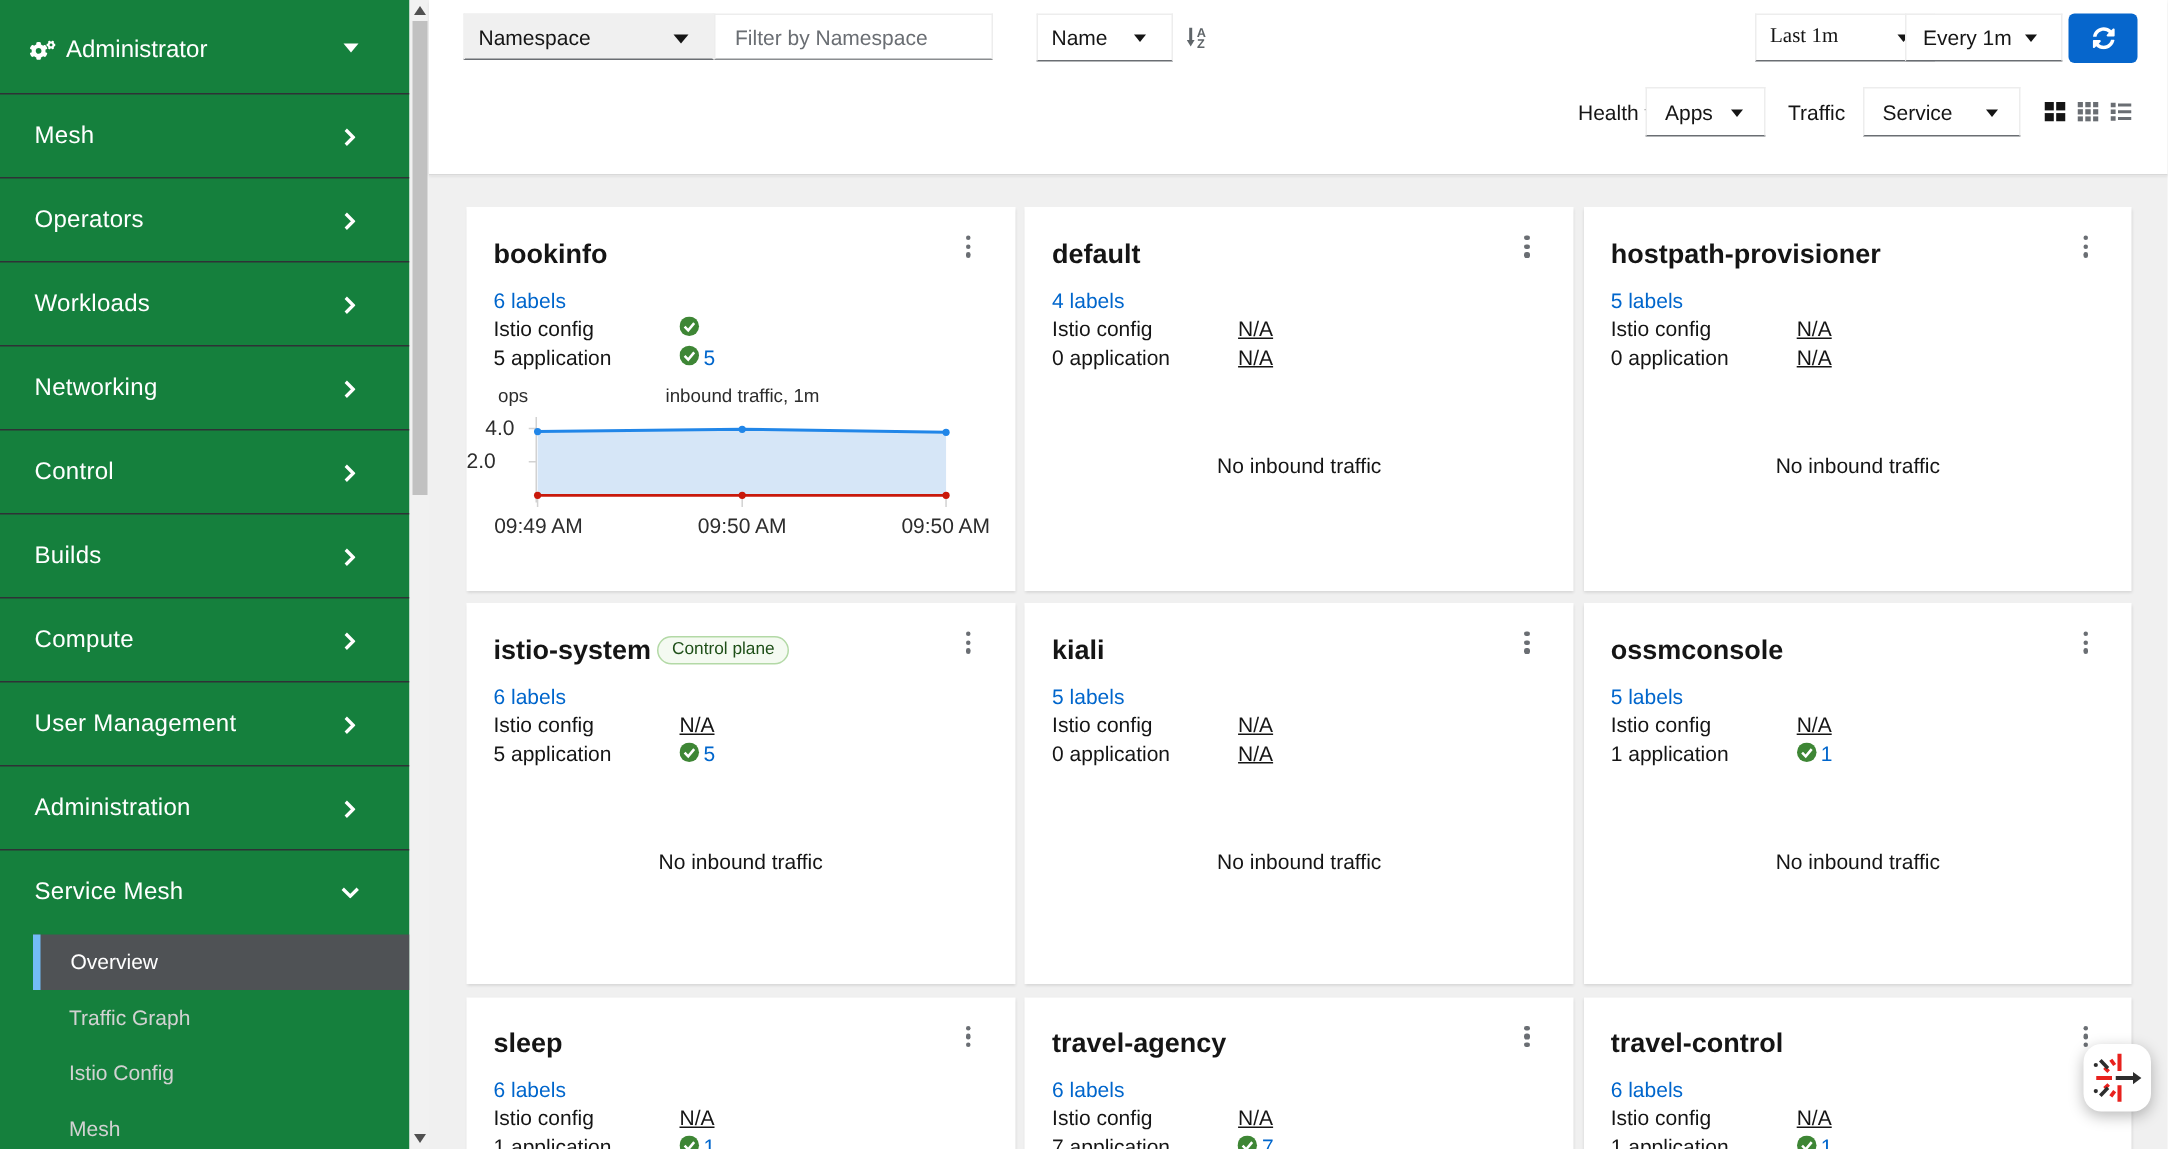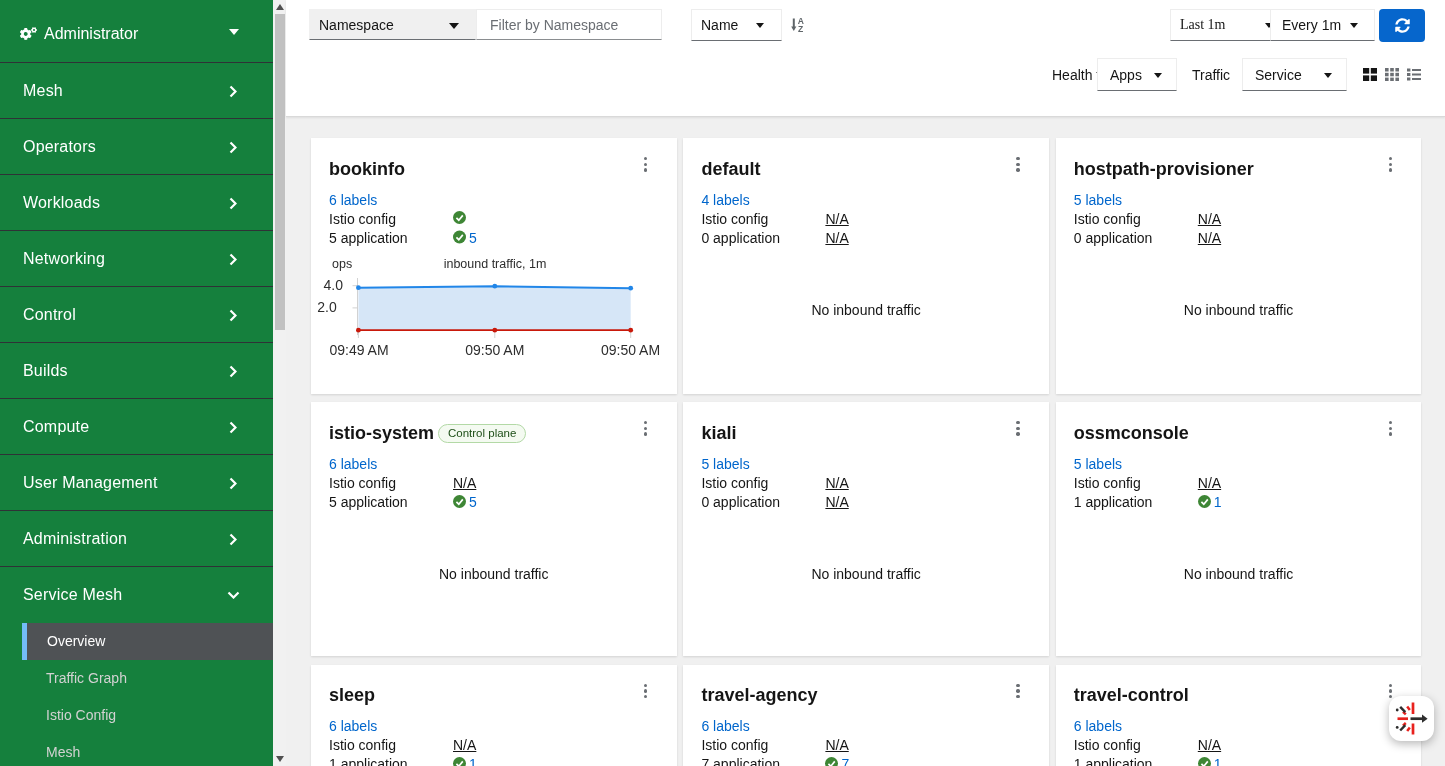--- a/index.html
+++ b/index.html
@@ -232,21 +232,21 @@
     <circle cx="6.5" cy="6.5" r="6.5" fill="#3e8635"></circle>
     <path d="M3.4 6.8 L5.8 9.2 L9.8 4.4" stroke="#fff" stroke-width="1.7" fill="none"></path>
     <circle cx="6.5" cy="26" r="6.5" fill="#3e8635"></circle>
     <path d="M3.4 26.3 L5.8 28.7 L9.8 23.9" stroke="#fff" stroke-width="1.7" fill="none"></path>
   </svg>
   <span class="abs" style="left:158px;top:91.5px;font-size:14px;color:#0066cc;">5</span>
 
   <span class="abs" style="left:21px;top:119.3px;font-size:12.5px;color:#2d2d2d;">ops</span>
   <span class="abs" style="left:110px;top:119.3px;width:148px;text-align:center;font-size:12.5px;color:#2d2d2d;">inbound traffic, 1m</span>
   <span class="abs" style="left:0px;top:139px;width:32px;text-align:right;font-size:14px;color:#2d2d2d;">4.0</span>
-  <span class="abs" style="left:0px;top:161px;width:32px;text-align:center;font-size:14px;color:#2d2d2d;">2.0</span>
+  <span class="abs" style="left:0px;top:161px;width:32px;text-align:left;font-size:14px;color:#2d2d2d;">2.0</span>
   <svg class="abs" style="left:36px;top:138px;" width="300" height="68" viewBox="0 0 300 68">
 
     <path d="M10.5 2 L10.5 59" stroke="#d2d2d2" stroke-width="1"></path>
     <path d="M5.5 9.7 L10.5 9.7 M5.5 31.9 L10.5 31.9" stroke="#d2d2d2" stroke-width="1"></path>
     <path d="M11.4 54.2 L11.4 62 M147.8 54.2 L147.8 62 M283.7 54.2 L283.7 62" stroke="#d2d2d2" stroke-width="1"></path>
 
     <path d="M11.4 11.7 L147.8 10.2 L283.7 12.2 L283.7 54.2 L11.4 54.2 Z" fill="#0066cc" fill-opacity="0.16"></path>
     <polyline points="11.4,11.7 147.8,10.2 283.7,12.2" stroke="#2186e8" stroke-width="2" fill="none"></polyline>
     <path d="M11.4 54.2 L283.7 54.2" stroke="#c9190b" stroke-width="1.8"></path>
     <circle cx="11.4" cy="11.7" r="2.4" fill="#2186e8"></circle>

